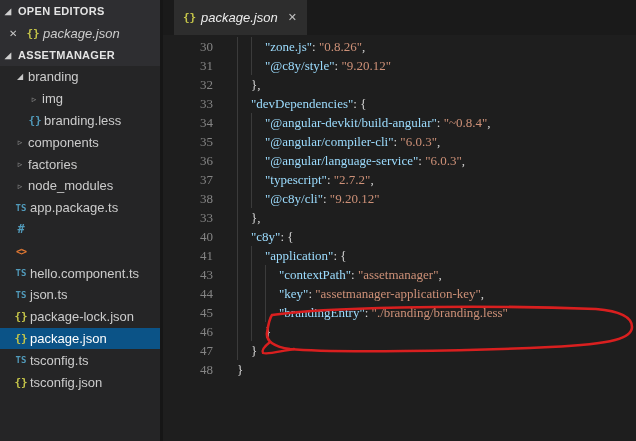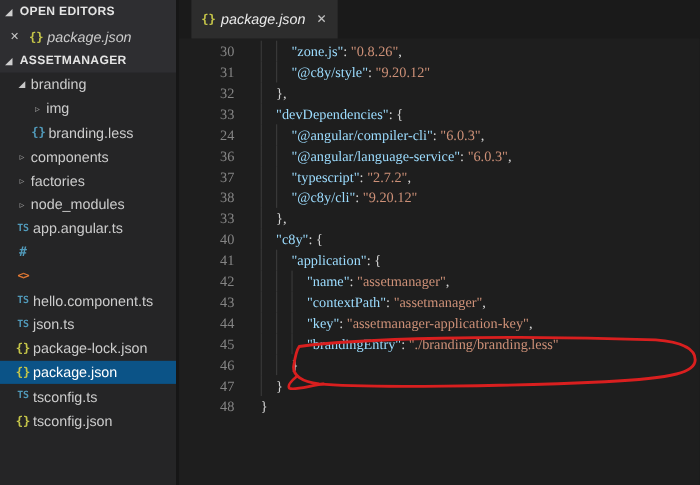--- a/index.html
+++ b/index.html
@@ -98,21 +98,21 @@
       <div class="tree-row" style="padding-left: 12px;">
         <span class="arrow closed" style="color: rgb(143, 143, 143);">▹</span>
         <span>factories</span>
       </div>
       <div class="tree-row" style="padding-left: 12px;">
         <span class="arrow closed" style="color: rgb(143, 143, 143);">▹</span>
         <span>node_modules</span>
       </div>
       <div class="tree-row" style="padding-left: 12px;">
         <span class="ficon ts" style="color: rgb(81, 154, 186);">TS</span>
-        <span>app.angular.ts</span>
+        <span>app.package.ts</span>
       </div>
       <div class="tree-row" style="padding-left: 12px;">
         <span class="ficon css" style="color: rgb(81, 154, 186);">#</span>
       </div>
       <div class="tree-row" style="padding-left: 12px;">
         <span class="ficon html" style="color: rgb(227, 121, 51);">&lt;&gt;</span>
       </div>
       <div class="tree-row" style="padding-left: 12px;">
         <span class="ficon ts" style="color: rgb(81, 154, 186);">TS</span>
         <span>hello.component.ts</span>
@@ -146,28 +146,28 @@
       <span class="ficon json" style="color: rgb(197, 197, 73);">{}</span>
       <span class="tab-label">package.json</span>
       <span class="tab-close">✕</span>
     </div>
   </div>
   <div class="editor" id="editor">
       <div class="line"><span class="num">30</span><span class="code"><span class="ind"></span><span class="ind"></span><span class="k">"zone.js"</span><span class="p">: </span><span class="s">"0.8.26"</span><span class="p">,</span></span></div>
       <div class="line"><span class="num">31</span><span class="code"><span class="ind"></span><span class="ind"></span><span class="k">"@c8y/style"</span><span class="p">: </span><span class="s">"9.20.12"</span></span></div>
       <div class="line"><span class="num">32</span><span class="code"><span class="ind"></span><span class="p">},</span></span></div>
       <div class="line"><span class="num">33</span><span class="code"><span class="ind"></span><span class="k">"devDependencies"</span><span class="p">: {</span></span></div>
-      <div class="line"><span class="num">24</span><span class="code"><span class="ind"></span><span class="ind"></span><span class="k">"@angular/compiler-cli"</span><span class="p">: </span><span class="s">"6.0.3"</span><span class="p">,</span></span></div>
+      <div class="line"><span class="num">34</span><span class="code"><span class="ind"></span><span class="ind"></span><span class="k">"@angular-devkit/build-angular"</span><span class="p">: </span><span class="s">"~0.8.4"</span><span class="p">,</span></span></div>
+      <div class="line"><span class="num">35</span><span class="code"><span class="ind"></span><span class="ind"></span><span class="k">"@angular/compiler-cli"</span><span class="p">: </span><span class="s">"6.0.3"</span><span class="p">,</span></span></div>
       <div class="line"><span class="num">36</span><span class="code"><span class="ind"></span><span class="ind"></span><span class="k">"@angular/language-service"</span><span class="p">: </span><span class="s">"6.0.3"</span><span class="p">,</span></span></div>
       <div class="line"><span class="num">37</span><span class="code"><span class="ind"></span><span class="ind"></span><span class="k">"typescript"</span><span class="p">: </span><span class="s">"2.7.2"</span><span class="p">,</span></span></div>
       <div class="line"><span class="num">38</span><span class="code"><span class="ind"></span><span class="ind"></span><span class="k">"@c8y/cli"</span><span class="p">: </span><span class="s">"9.20.12"</span></span></div>
       <div class="line"><span class="num">33</span><span class="code"><span class="ind"></span><span class="p">},</span></span></div>
       <div class="line"><span class="num">40</span><span class="code"><span class="ind"></span><span class="k">"c8y"</span><span class="p">: {</span></span></div>
       <div class="line"><span class="num">41</span><span class="code"><span class="ind"></span><span class="ind"></span><span class="k">"application"</span><span class="p">: {</span></span></div>
-      <div class="line"><span class="num">42</span><span class="code"><span class="ind"></span><span class="ind"></span><span class="ind"></span><span class="k">"name"</span><span class="p">: </span><span class="s">"assetmanager"</span><span class="p">,</span></span></div>
       <div class="line"><span class="num">43</span><span class="code"><span class="ind"></span><span class="ind"></span><span class="ind"></span><span class="k">"contextPath"</span><span class="p">: </span><span class="s">"assetmanager"</span><span class="p">,</span></span></div>
       <div class="line"><span class="num">44</span><span class="code"><span class="ind"></span><span class="ind"></span><span class="ind"></span><span class="k">"key"</span><span class="p">: </span><span class="s">"assetmanager-application-key"</span><span class="p">,</span></span></div>
       <div class="line"><span class="num">45</span><span class="code"><span class="ind"></span><span class="ind"></span><span class="ind"></span><span class="k">"brandingEntry"</span><span class="p">: </span><span class="s">"./branding/branding.less"</span></span></div>
       <div class="line"><span class="num">46</span><span class="code"><span class="ind"></span><span class="ind"></span><span class="p">}</span></span></div>
       <div class="line"><span class="num">47</span><span class="code"><span class="ind"></span><span class="p">}</span></span></div>
       <div class="line"><span class="num">48</span><span class="code"><span class="p">}</span></span></div>
     </div>
 </div>
 
 <svg class="annotation" viewBox="0 0 636 441">

